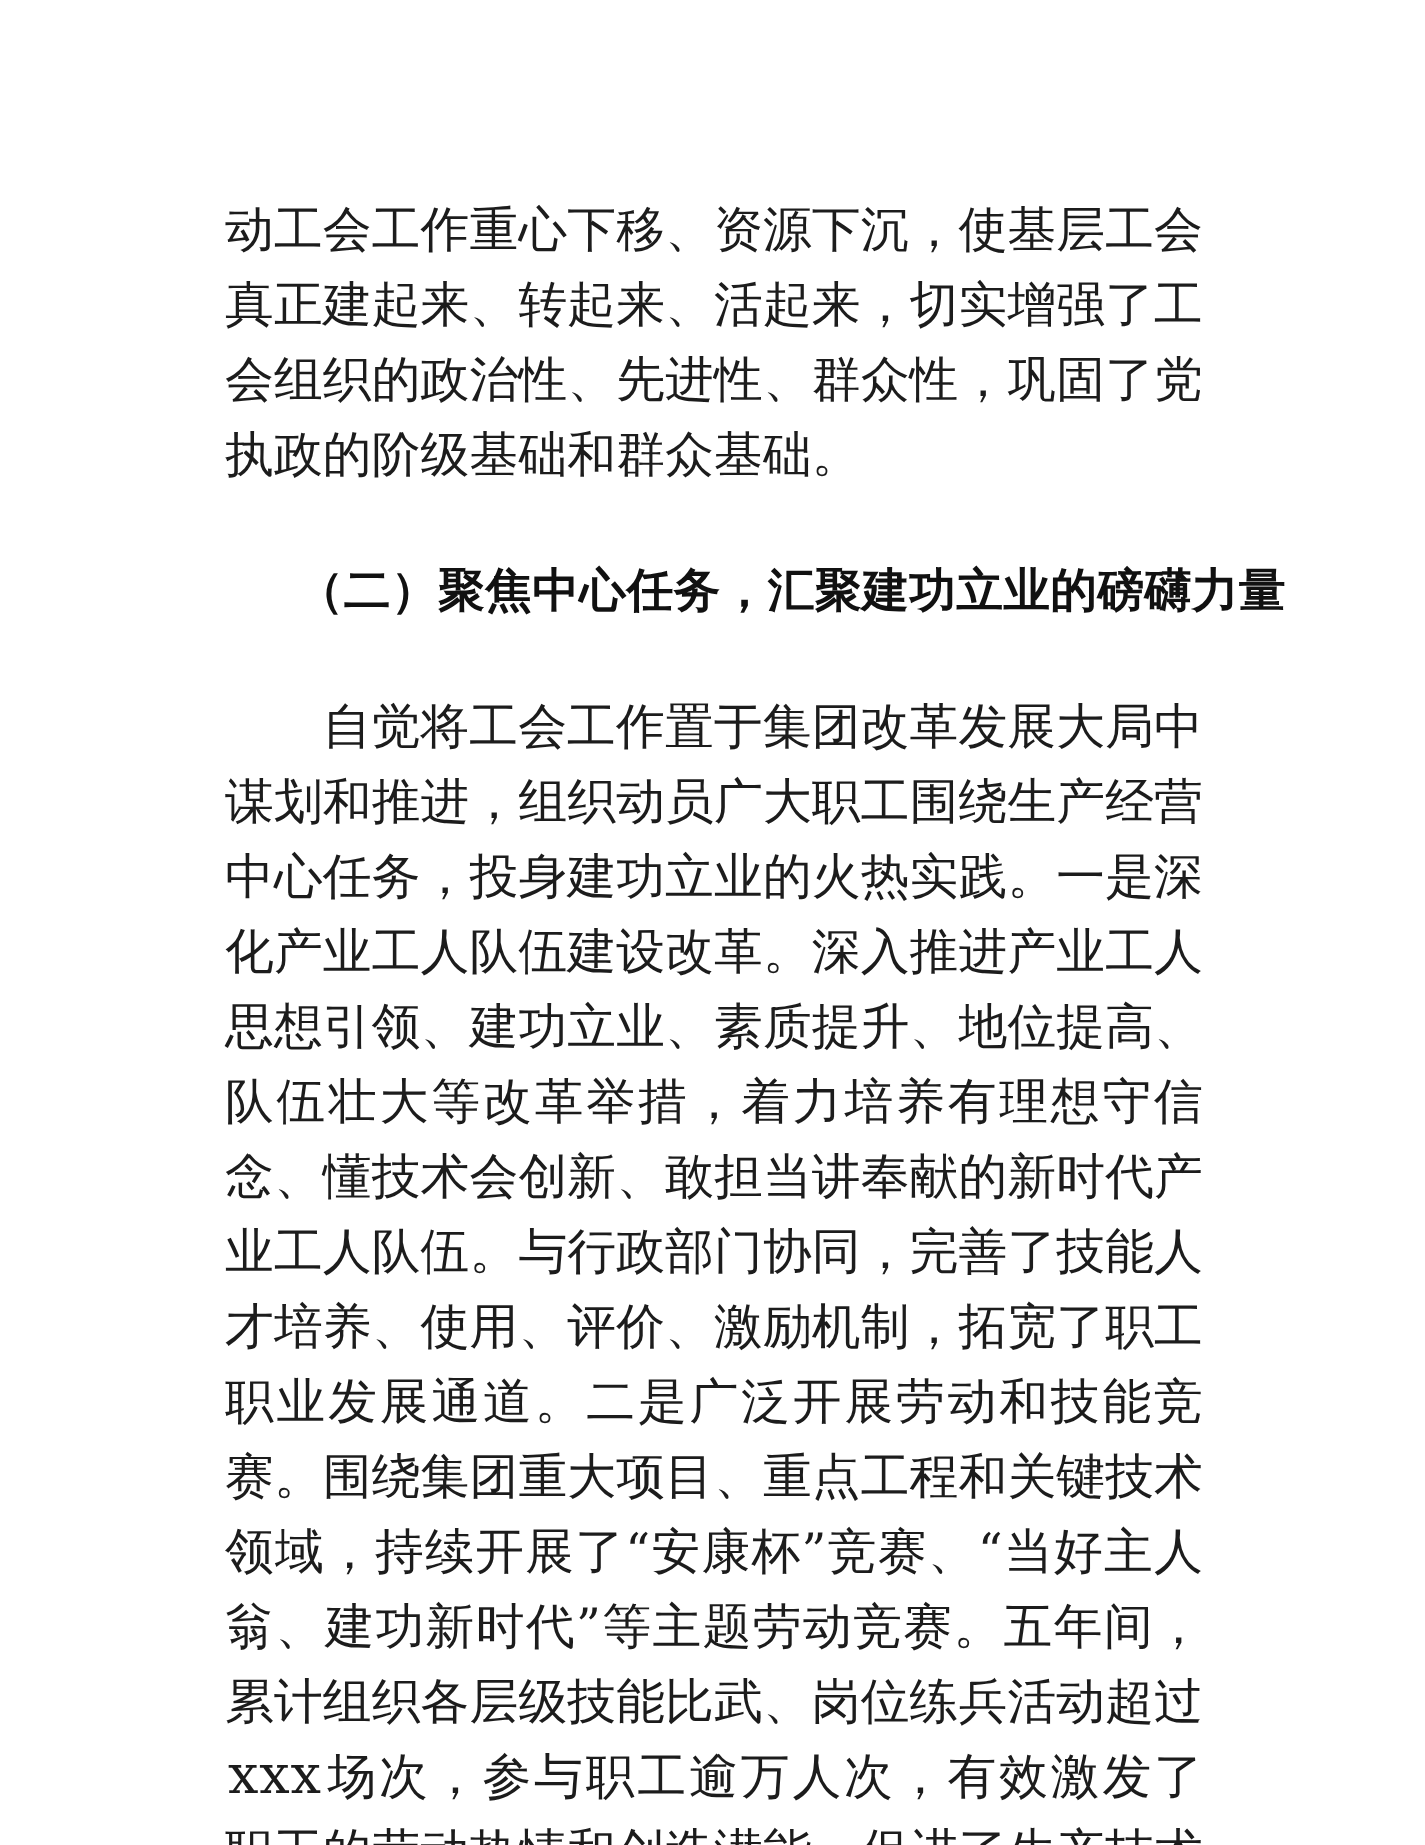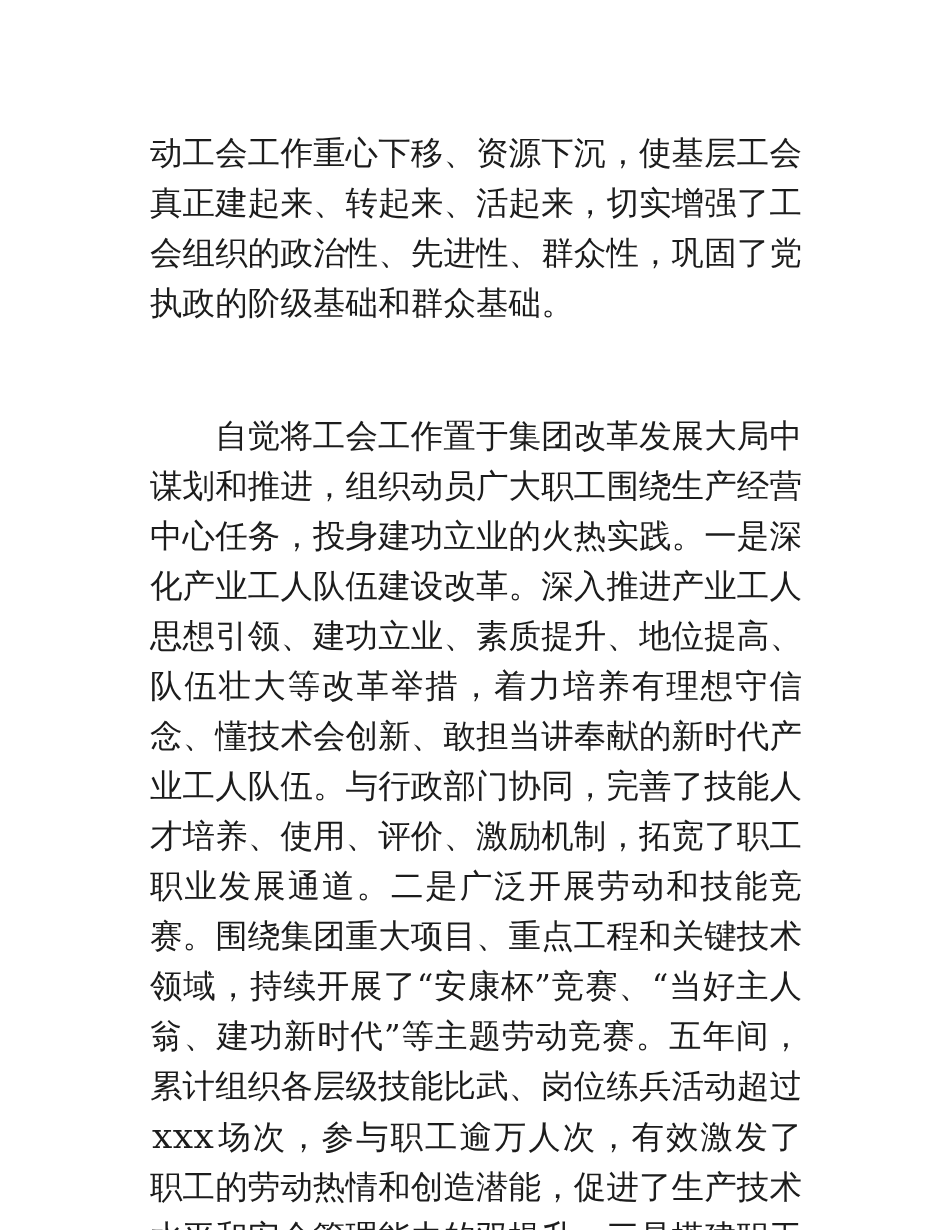--- a/index.html
+++ b/index.html
@@ -85,20 +85,21 @@
 <body>
 
 <div id="page">
 
   <div id="page-body">
 
     <p class="para">动工会工作重心下移、资源下沉，使基层工会真正建起来、转起来、活起来，切实增强了工会组织的政治性、先进性、群众性，巩固了党执政的阶级基础和群众基础。</p>
 
     <div class="gap-before-heading"></div>
 
+    <h2 class="heading">（二）聚焦中心任务，汇聚建功立业的磅礴力量</h2>
 
     <div class="gap-after-heading"></div>
 
     <p class="para indent"><span>自觉将工会工作置于集团改革发展大局中谋划和推进，组织动员广大职工围绕生产经营中心任务，投身建功立业的火热实践。一是深化产业工人队伍建设改革。深入推进产业工人思想引领、建功立业、素质提升、地位提高、队伍壮大等改革举措，着力培养有理想守信念、懂技术会创新、敢担当讲奉献的新时代产业工人队伍。与行政部门协同，完善了技能人才培养、使用、评价、激励机制，拓宽了职工职业发展通道。二是广泛开展劳动和技能竞赛。围绕集团重大项目、重点工程和关键技术领域，持续开展了“安康杯”竞赛、“当好主人翁、建功新时代”等主题劳动竞赛。五年间，累计组织各层级技能比武、岗位练兵活动超过</span><span class="latin">xxx</span><span>场次，参与职工逾万人次，有效激发了职工的劳动热情和创造潜能，促进了生产技术水平和安全管理能力的双提升。三是搭建职工创新创效平台。鼓励和支持基层单位建立劳模和工匠人才创新工作室，积极开展技术革新、发明创造、“五小”等群众性创新活动。据不完全统计，五年来，</span></p>
 
   </div>
 
 </div>
 
 </body></html>

